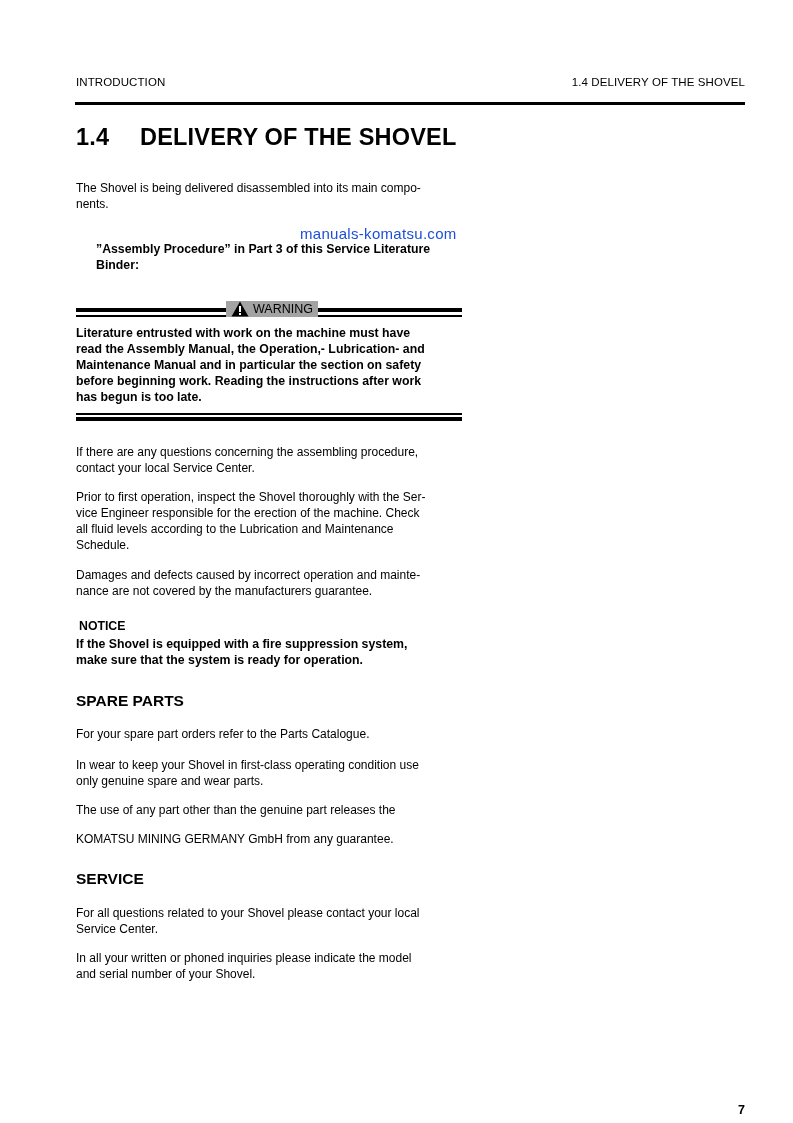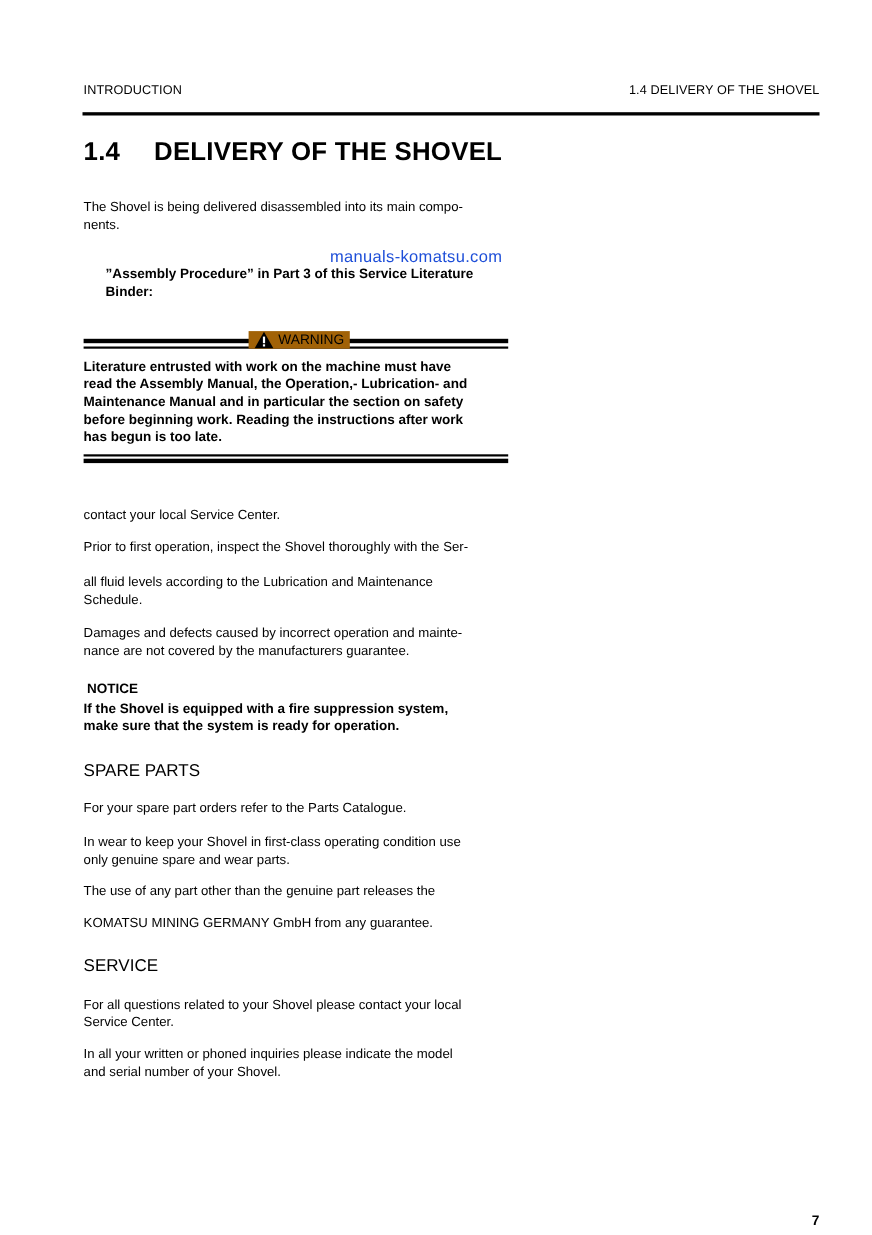--- a/index.html
+++ b/index.html
@@ -15,23 +15,23 @@
     .hdr-rule { left: 75px; top: 74px; width: 670px; height: 3px; background: #000; }
     .title { left: 76px; top: 96px; font-size: 23.5px; font-weight: bold; letter-spacing: 0.2px; }
     .title .num { display: inline-block; width: 64px; }
     .col { left: 76px; width: 386px; }
     p.body { font-size: 12px; line-height: 16px; margin: 0; text-align: justify; }
     .bold { font-weight: bold; }
     .indent { left: 96px; width: 366px; }
     .watermark { left: 300px; top: 197px; font-size: 15px; color: #1d4ed8; letter-spacing: 0.3px; }
     .warn-top { left: 76px; top: 272px; width: 386px; height: 20px; }
     .warn-line { position: absolute; background: #000; }
-    .warn-label { position: absolute; left: 150px; top: 1px; font-size: 12.5px; display: flex; align-items: center; gap: 4px; background: #a16207; padding: 0 5px; }
+    .warn-label { position: absolute; left: 150px; top: 1px; font-size: 12.5px; display: flex; align-items: center; gap: 4px; background: #a3a3a3; padding: 0 5px; }
     .tri { width: 18px; height: 16px; }
-    .section-head { font-size: 15.5px; font-weight: normal; left: 76px; }
+    .section-head { font-size: 15.5px; font-weight: bold; left: 76px; }
     .page-num { right: 48px; top: 1075px; font-size: 12.5px; font-weight: bold; }
   </style>
 </head>
 <body>
 
 <div class="abs hdr hdr-left">INTRODUCTION</div>
 <div class="abs hdr hdr-right">1.4 DELIVERY OF THE SHOVEL</div>
 <div class="abs hdr-rule"></div>
 
 <div class="abs title">
@@ -72,29 +72,29 @@
     <span>Maintenance Manual and in particular the section on safety</span><br>
     <span>before beginning work. Reading the instructions after work</span><br>
     <span>has begun is too late.</span>
   </p>
 </div>
 <div class="abs" style="left:76px; top:385px; width:386px; height:2px; background:#000;"></div>
 <div class="abs" style="left:76px; top:389px; width:386px; height:4px; background:#000;"></div>
 
 <div class="abs col" style="top:416px;">
   <p class="body">
-    <br>
+    <span>If there are any questions concerning the assembling procedure,</span><br>
     <span>contact your local Service Center.</span>
   </p>
 </div>
 
 <div class="abs col" style="top:461px;">
   <p class="body">
     <span>Prior to first operation, inspect the Shovel thoroughly with the Ser-</span><br>
-    <br>
+    <span>vice Engineer responsible for the erection of the machine. Check</span><br>
     <span>all fluid levels according to the Lubrication and Maintenance</span><br>
     <span>Schedule.</span>
   </p>
 </div>
 
 <div class="abs col" style="top:539px;">
   <p class="body">
     <span>Damages and defects caused by incorrect operation and mainte-</span><br>
     <span>nance are not covered by the manufacturers guarantee.</span>
   </p>

